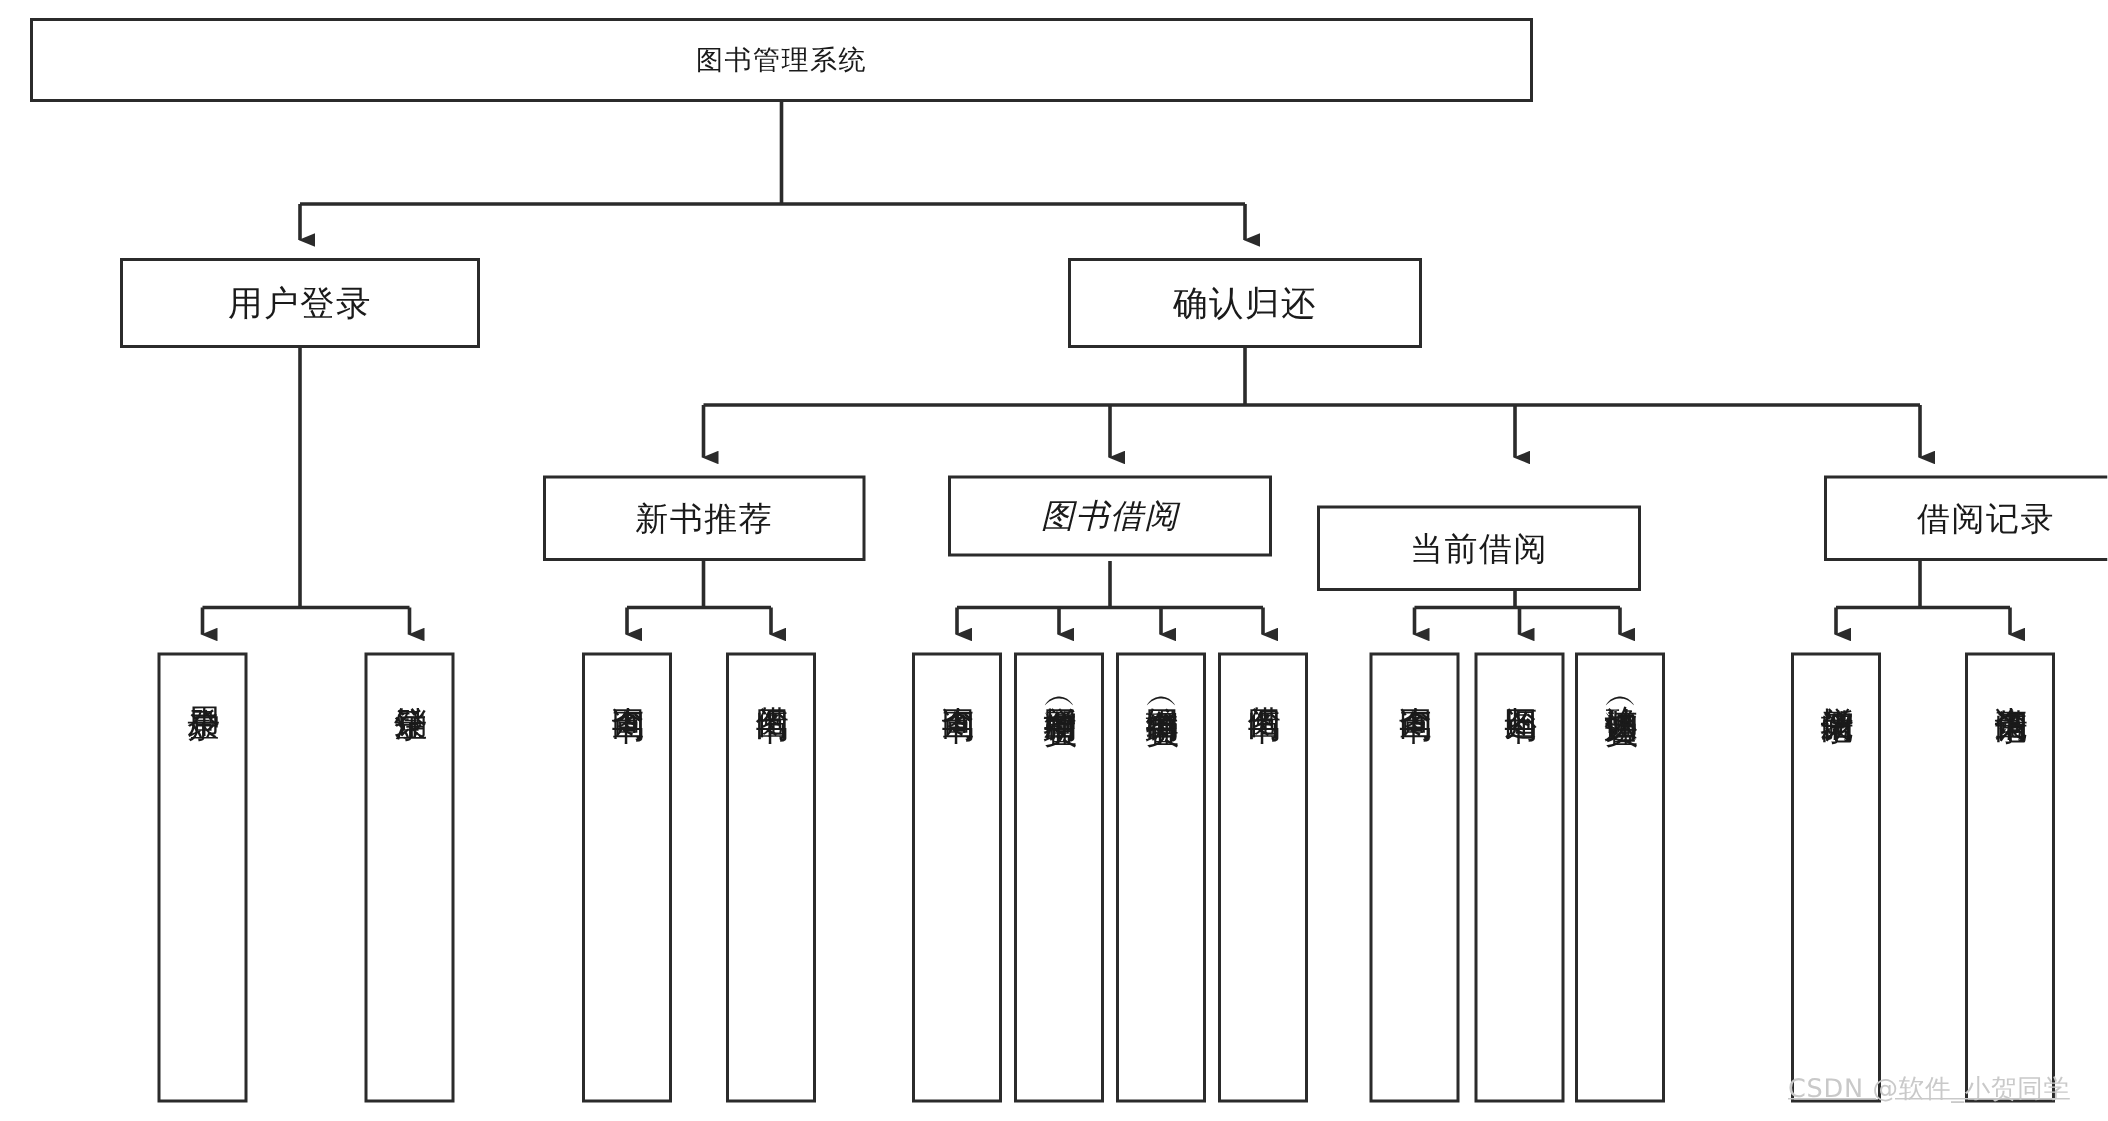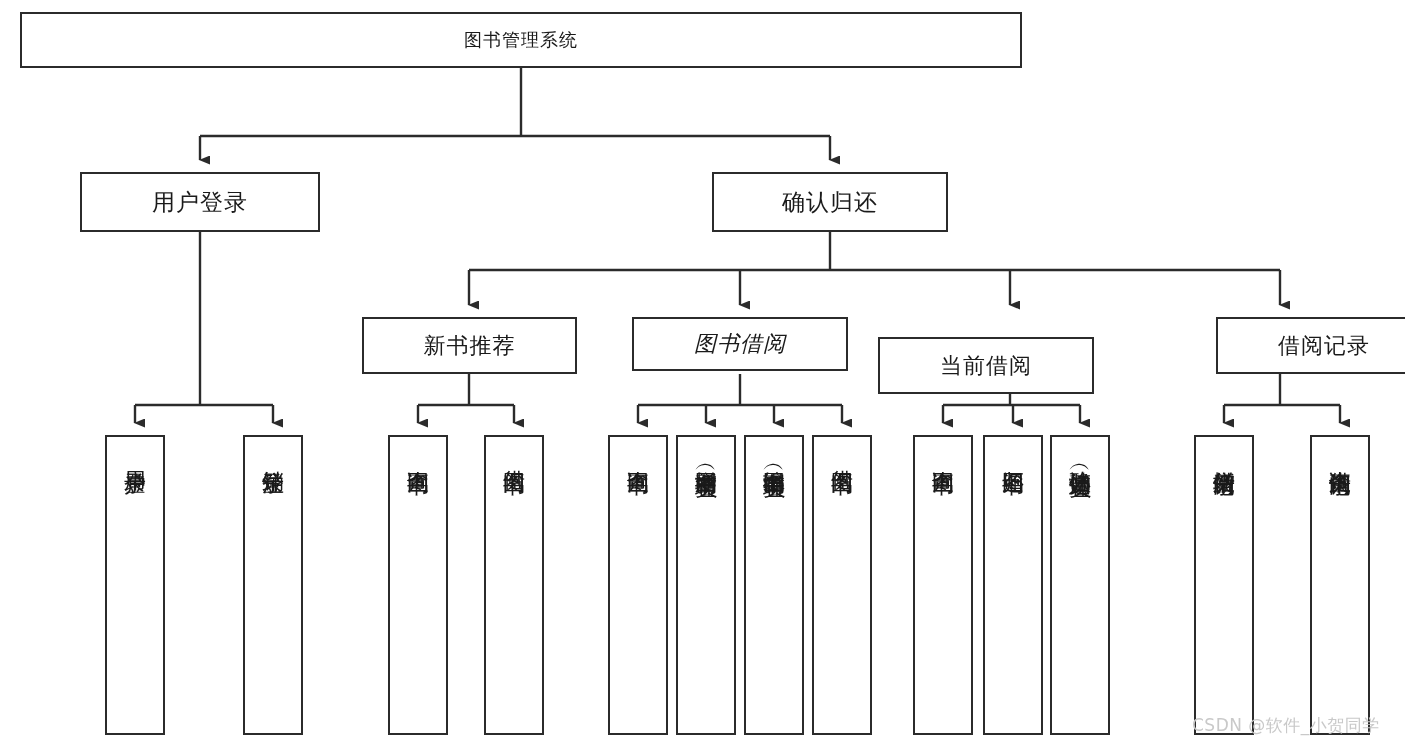--- a/index.html
+++ b/index.html
@@ -63,20 +63,21 @@
     white-space: nowrap;
     letter-spacing: 1px;
   }
   .watermark {
     position: absolute;
     font-size: 17px;
     color: #c9c9c9;
     white-space: nowrap;
     letter-spacing: 0.5px;
     font-family: "DejaVu Sans", "Liberation Sans", sans-serif;
+    text-decoration: underline;
   }
 </style>
 </head>
 <body>
 
 <div id="canvas">
 
   <svg class="wires" viewBox="0 0 1405 747" xmlns="http://www.w3.org/2000/svg">
     <defs>
       <marker id="arw" markerWidth="9" markerHeight="11" refX="4.5" refY="10" orient="auto" markerUnits="userSpaceOnUse">

